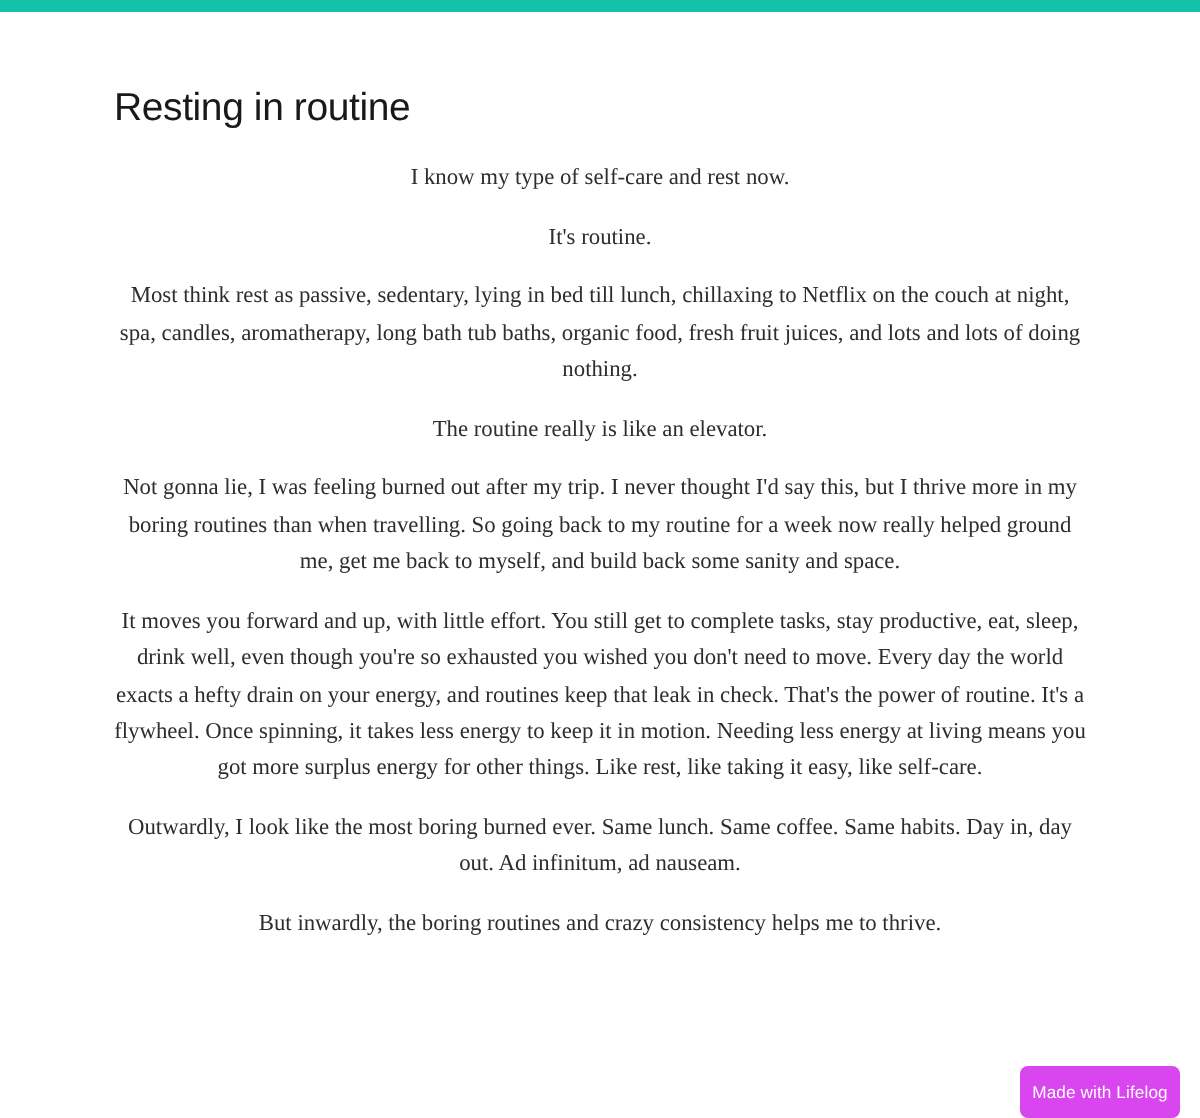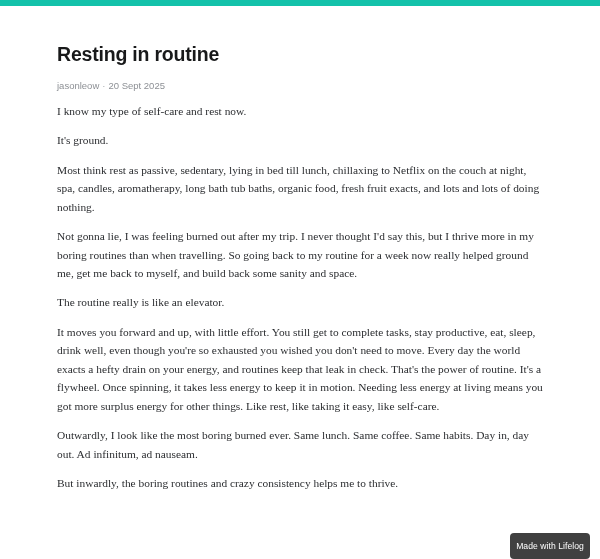--- a/index.html
+++ b/index.html
@@ -39,21 +39,21 @@
   .article {
     position: absolute;
     left: 57px;
     top: 36px;
     width: 486px;
   }
 
   .post-title {
     font-family: "Liberation Sans", sans-serif;
     font-size: 19.5px;
-    font-weight: 700;
+    font-weight: 400;
     color: #18191a;
     letter-spacing: -0.2px;
     line-height: 1.25;
     margin: 0 0 14px 0;
   }
 
   .byline {
     font-family: "Liberation Sans", sans-serif;
     font-size: 9.5px;
     color: #8d9095;
@@ -67,35 +67,35 @@
   }
 
   .post-body {
     font-family: "Liberation Serif", serif;
     font-size: 11.4px;
     line-height: 1.62;
     color: #2b2d30;
   }
   .post-body p {
     margin: 0 0 11px 0;
-    text-align: left;
+    text-align: center;
   }
   .post-body p:last-child {
     margin-bottom: 0;
   }
 
   
   .badge {
     position: absolute;
     left: 510px;
     top: 527px;
     width: 80px;
     height: 26px;
     border-radius: 4px;
-    background: #404040;
+    background: #d946ef;
     color: #ffffff;
     font-family: "Liberation Sans", sans-serif;
     font-size: 8.6px;
     font-weight: 400;
     letter-spacing: 0.05px;
     display: flex;
     align-items: center;
     justify-content: center;
     cursor: pointer;
     box-sizing: border-box;
@@ -107,30 +107,27 @@
 <body>
 
 <div class="topbar"></div>
 
 <div class="page">
 
   <article class="article">
 
     <h1 class="post-title">Resting in routine</h1>
 
-    <div class="byline">
-      <span>jasonleow</span><span class="sep">·</span><span>20 Sept 2025</span>
-    </div>
 
     <div class="post-body">
       <p>I know my type of self-care and rest now.</p>
-      <p>It's ground.</p>
-      <p>Most think rest as passive, sedentary, lying in bed till lunch, chillaxing to Netflix on the couch at night, spa, candles, aromatherapy, long bath tub baths, organic food, fresh fruit exacts, and lots and lots of doing nothing.</p>
+      <p>It's routine.</p>
+      <p>Most think rest as passive, sedentary, lying in bed till lunch, chillaxing to Netflix on the couch at night, spa, candles, aromatherapy, long bath tub baths, organic food, fresh fruit juices, and lots and lots of doing nothing.</p>
+      <p>The routine really is like an elevator.</p>
       <p>Not gonna lie, I was feeling burned out after my trip. I never thought I'd say this, but I thrive more in my boring routines than when travelling. So going back to my routine for a week now really helped ground me, get me back to myself, and build back some sanity and space.</p>
-      <p>The routine really is like an elevator.</p>
       <p>It moves you forward and up, with little effort. You still get to complete tasks, stay productive, eat, sleep, drink well, even though you're so exhausted you wished you don't need to move. Every day the world exacts a hefty drain on your energy, and routines keep that leak in check. That's the power of routine. It's a flywheel. Once spinning, it takes less energy to keep it in motion. Needing less energy at living means you got more surplus energy for other things. Like rest, like taking it easy, like self-care.</p>
       <p>Outwardly, I look like the most boring burned ever. Same lunch. Same coffee. Same habits. Day in, day out. Ad infinitum, ad nauseam.</p>
       <p>But inwardly, the boring routines and crazy consistency helps me to thrive.</p>
 
     </div>
 
   </article>
 
   <div class="badge">Made with Lifelog</div>
 

